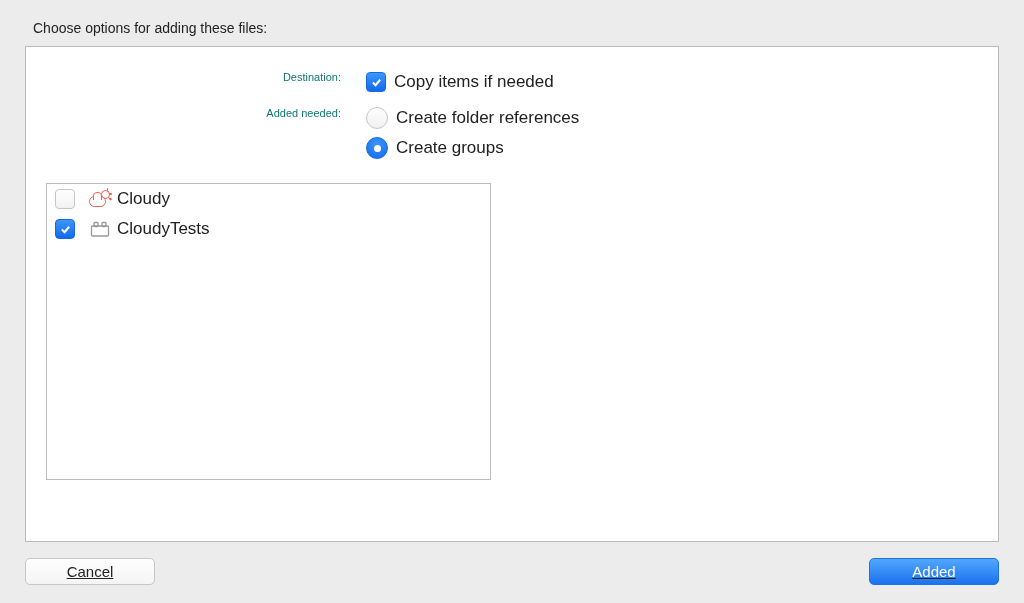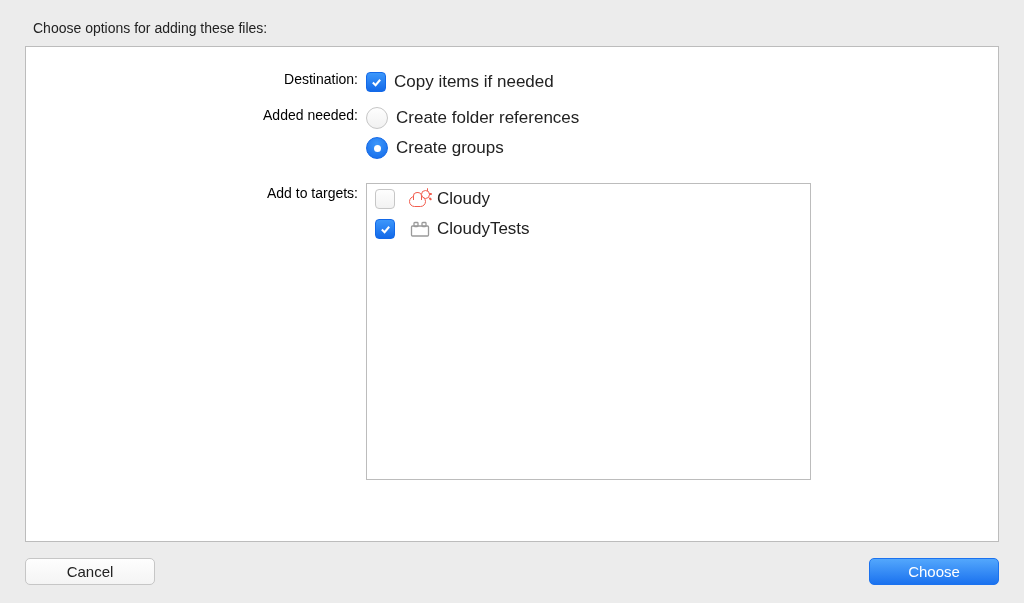--- a/index.html
+++ b/index.html
@@ -34,23 +34,23 @@
   }
   .row {
     display: flex;
     align-items: flex-start;
     margin-bottom: 6px;
   }
   .row-label {
     width: 320px;
     text-align: right;
     padding-top: 2px;
-    padding-right: 8px;
-    font-size: 14px;
-    color: #000000;
+    padding-right: 25px;
+    font-size: 11px;
+    color: #0f766e;
     box-sizing: border-box;
     flex-shrink: 0;
   }
   .row-content {
     flex: 1;
     font-size: 17px;
   }
   .option-line {
     display: flex;
     align-items: center;
@@ -178,20 +178,21 @@
     border-radius: 1px;
   }
   .cloud-sun .r1 { right: -1px; top: 3px; }
   .cloud-sun .r2 { right: 3px; top: -2px; width:1.5px; height:3px;}
   .cloud-sun .r3 { right: -1px; top: 8px; transform: rotate(45deg);}
   
   .button-bar {
     display: flex;
     justify-content: space-between;
     margin-top: 16px;
+    text-decoration: underline;
   }
   .btn {
     min-width: 130px;
     height: 27px;
     border-radius: 5px;
     border: 1px solid #c6c6c6;
     background: linear-gradient(#fefefe, #f4f4f4);
     font-size: 15px;
     display: inline-flex;
     align-items: center;
@@ -237,21 +238,20 @@
         <div class="option-line">
           <span class="radio selected">
               <span class="dot"></span>
             </span>
           <span class="option-text">Create groups</span>
         </div>
       </div>
     </div>
 
     <div class="row targets">
-      <div class="row-label">Add to targets:</div>
       <div class="row-content">
         <div class="targets-box">
 
           <div class="target-row">
             <span class="chk">
               
             </span>
             <span class="icon-slot">
               <span class="cloud-sun">
                 <span class="sun"></span>
@@ -281,15 +281,15 @@
           </div>
 
         </div>
       </div>
     </div>
 
   </div>
 
   <div class="button-bar">
     <div class="btn">Cancel</div>
-    <div class="btn primary">Choose</div>
+    <div class="btn primary">Added</div>
   </div>
 </div>
 
 </body></html>

